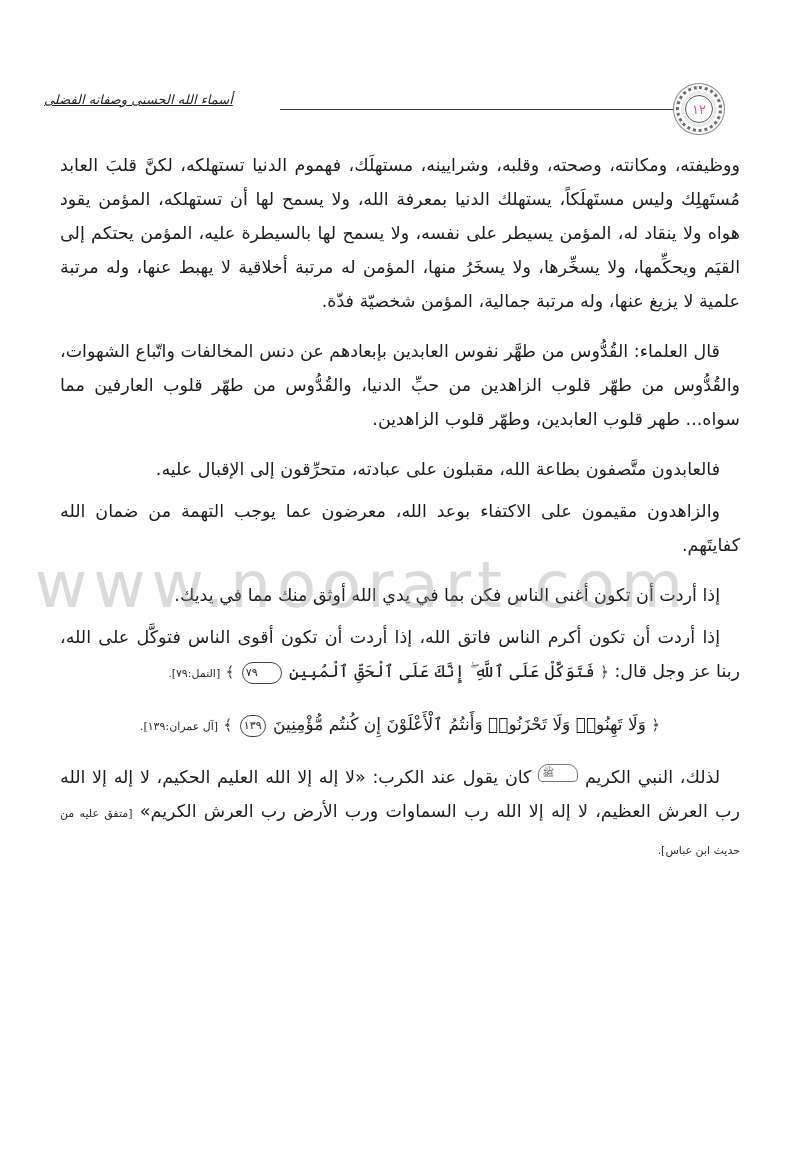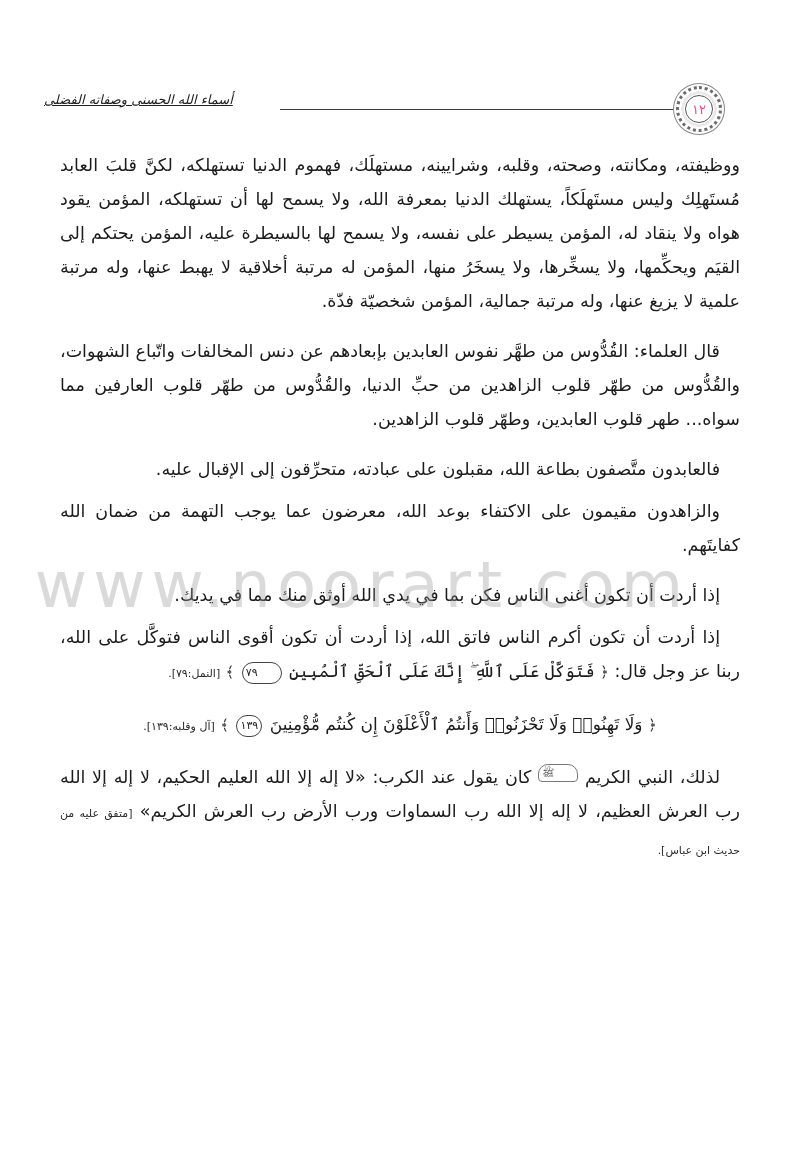--- a/index.html
+++ b/index.html
@@ -188,21 +188,21 @@
         <span class="ornate-bracket">﴾</span>
       </span>
       <span class="citation">[النمل:٧٩].</span>
     </p>
 
     <p class="para quran-line">
       <span class="ornate-bracket">﴿</span>
       <span>وَلَا تَهِنُوا۟ وَلَا تَحْزَنُوا۟ وَأَنتُمُ ٱلْأَعْلَوْنَ إِن كُنتُم مُّؤْمِنِينَ</span>
       <span class="ayah-marker">١٣٩</span>
       <span class="ornate-bracket">﴾</span>
-      <span class="citation">[آل وقلبه:١٣٩].</span>
+      <span class="citation">[آل عمران:١٣٩].</span>
     </p>
 
 
     <p class="para indent">
       <span>لذلك، النبي الكريم</span>
       <span class="salawat">ﷺ</span>
       <span>كان يقول عند الكرب: «لا إله إلا الله العليم الحكيم، لا إله إلا الله رب العرش العظيم، لا إله إلا الله رب السماوات ورب الأرض رب العرش الكريم»</span>
       <span class="citation">[متفق عليه من حديث ابن عباس].</span>
     </p>
 

